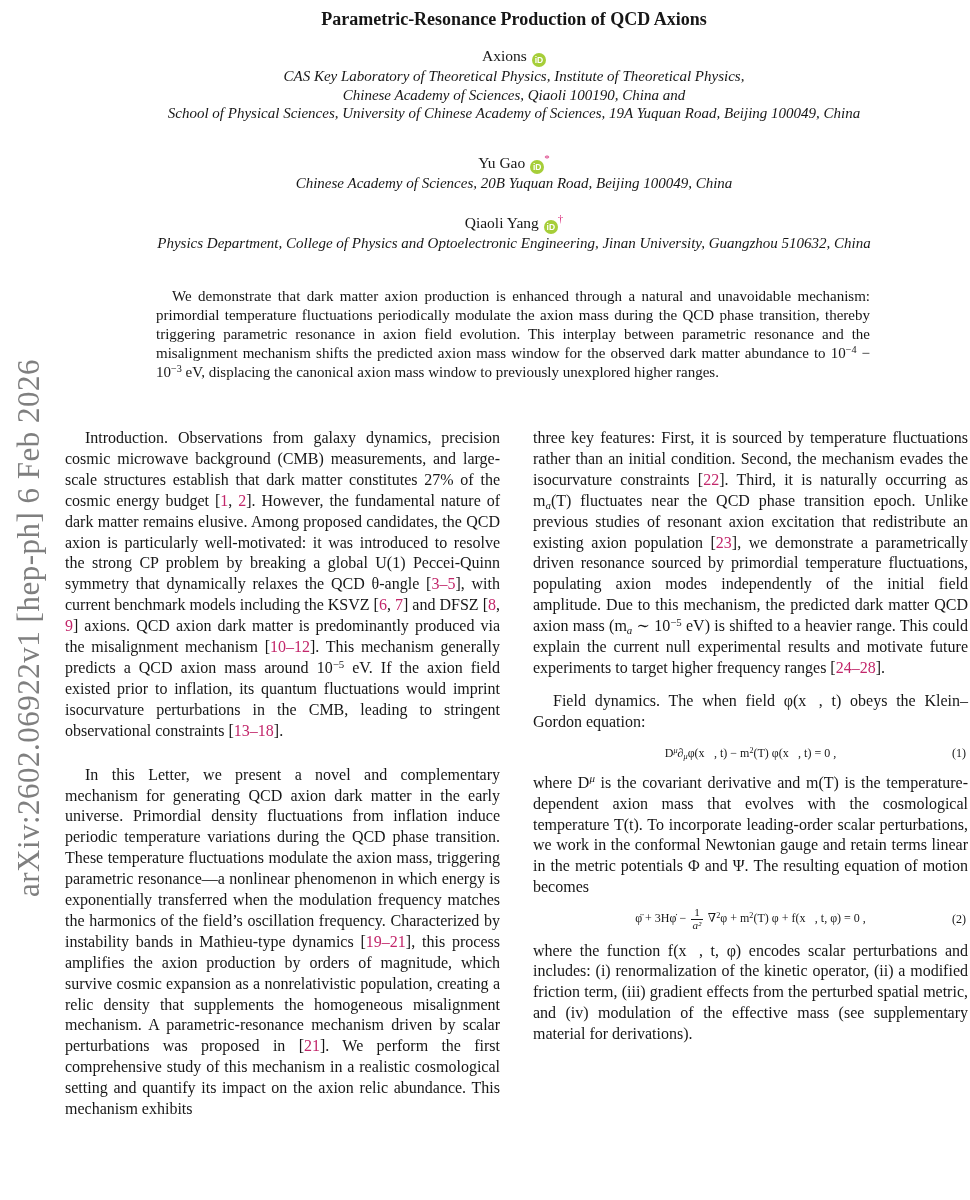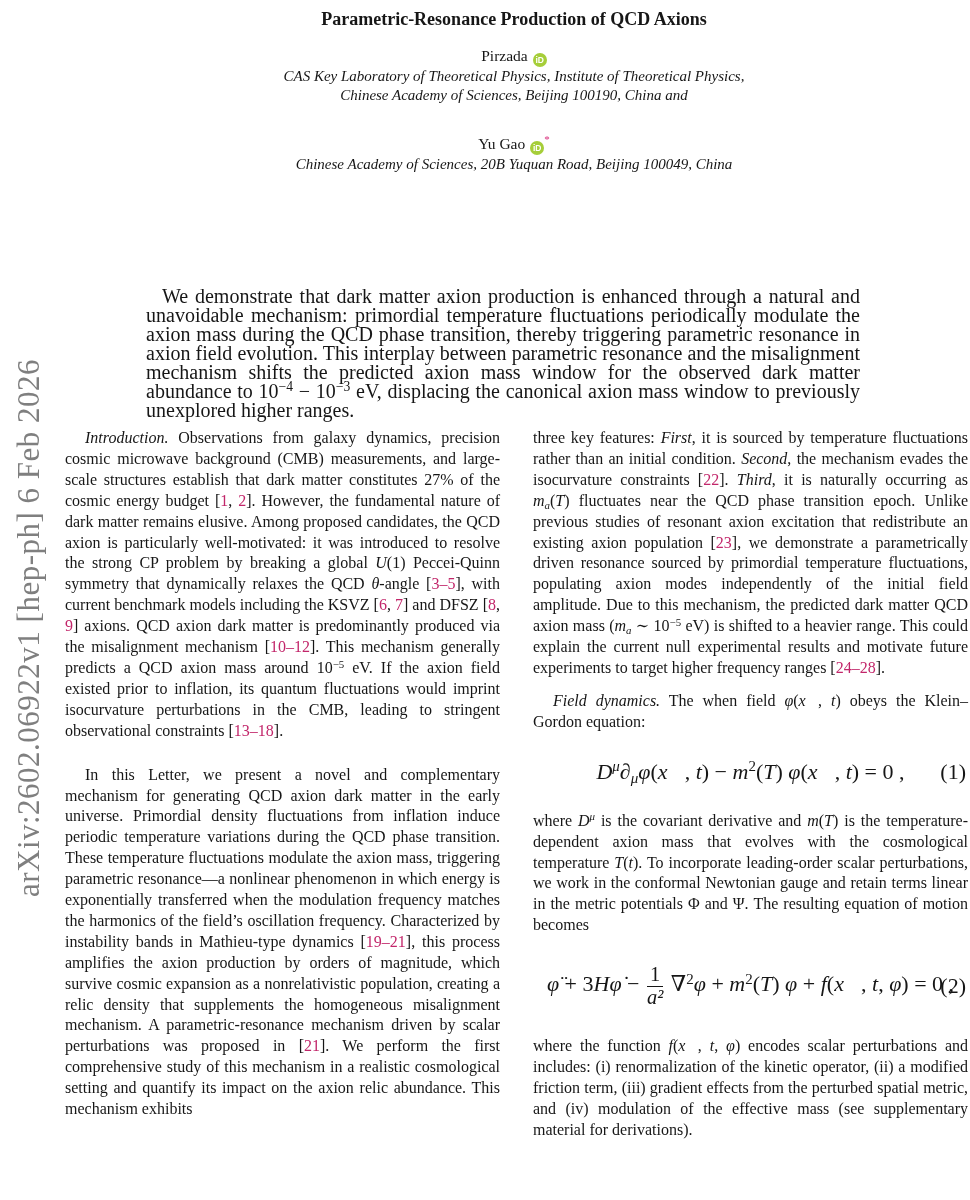--- a/index.html
+++ b/index.html
@@ -14,59 +14,64 @@
   .author-group{margin-top:14px;}
   .author-group.g2{margin-top:30px;}
   .author-group.g3{margin-top:20px;}
   .author-name{font-size:15.5px;line-height:19px;}
   .orcid{display:inline-block;width:14px;height:14px;border-radius:50%;background:var(--orcid,#a6ce39);
          color:#fff;font-family:"Liberation Sans",sans-serif;font-size:8.5px;font-weight:bold;
          line-height:14px;text-align:center;vertical-align:-2px;margin-left:5px;}
   .amark{color:var(--mark,#d82f7c);font-size:11px;vertical-align:super;line-height:0;}
   .affil{font-style:italic;font-size:15px;line-height:18.7px;}
   
-  .abstract{position:absolute;top:287px;left:146px;width:714px;text-align:justify;
-            font-size:20px;line-height:19px;text-indent:16px;}
+  .abstract{position:absolute;top:287px;left:156px;width:714px;text-align:justify;
+            font-size:15px;line-height:19px;text-indent:16px;}
   
   .col{position:absolute;top:428px;width:435px;text-align:justify;font-size:16px;line-height:20.9px;hyphens:auto;}
   #col-left{left:65px;}
   #col-right{left:533px;}
   .para{margin:0;}
   .para + .para{margin-top:23px;}
   .para.ind{text-indent:20px;}
   .para.sp{margin-top:12px;}
-  .i{font-style:italic;}
+  .i{}
   .c{color:var(--cite,#c2266a);}
   .sup{font-size:68%;position:relative;top:-0.5em;line-height:0;}
   .sub{font-size:68%;position:relative;top:0.3em;line-height:0;}
   .sup.i,.sub.i{font-style:italic;}
-  .eq{position:relative;margin:28px 0;text-align:center;font-size:22px;line-height:22px;}
+  .eq{position:relative;margin:9px 0;text-align:center;font-size:12px;line-height:22px;}
   .eqnum{position:absolute;right:2px;top:50%;transform:translateY(-50%);}
   .frac{display:inline-flex;flex-direction:column;text-align:center;vertical-align:middle;
         margin:0 2px;font-size:93%;line-height:1.05;}
   .frac .num{border-bottom:1.3px solid #161616;padding:0 3px;}
   .frac .den{font-style:italic;}
 </style>
 </head>
 <body>
 
 <div class="page" style="--cite: #c2266a; --orcid: #a6ce39; --mark: #d82f7c; --wm: #7f7f7f;">
   <div class="watermark">arXiv:2602.06922v1  [hep-ph]  6 Feb 2026</div>
 
   <div class="header">
     <h1 class="title">Parametric-Resonance Production of QCD Axions</h1>
     <div id="authors">
         <div class="author-group g1">
-          <div class="author-name"><span>Pirzada</span><span class="orcid">iD</span></div>
+          <div class="author-name"><span>Axions</span><span class="orcid">iD</span></div>
           <div class="affil">CAS Key Laboratory of Theoretical Physics, Institute of Theoretical Physics,</div>
-          <div class="affil">Chinese Academy of Sciences, Beijing 100190, China and</div>
+          <div class="affil">Chinese Academy of Sciences, Qiaoli 100190, China and</div>
+          <div class="affil">School of Physical Sciences, University of Chinese Academy of Sciences, 19A Yuquan Road, Beijing 100049, China</div>
         </div>
         <div class="author-group g2">
           <div class="author-name"><span>Yu Gao</span><span class="orcid">iD</span><span class="amark">*</span></div>
           <div class="affil">Chinese Academy of Sciences, 20B Yuquan Road, Beijing 100049, China</div>
+        </div>
+        <div class="author-group g3">
+          <div class="author-name"><span>Qiaoli Yang</span><span class="orcid">iD</span><span class="amark">†</span></div>
+          <div class="affil">Physics Department, College of Physics and Optoelectronic Engineering, Jinan University, Guangzhou 510632, China</div>
         </div>
       </div>
   </div>
 
   <div class="abstract" id="abstract"><span>We demonstrate that dark matter axion production is enhanced through a natural and unavoidable mechanism: primordial temperature fluctuations periodically modulate the axion mass during the QCD phase transition, thereby triggering parametric resonance in axion field evolution. This interplay between parametric resonance and the misalignment mechanism shifts the predicted axion mass window for the observed dark matter abundance to 10</span><span class="sup">−4</span><span> − 10</span><span class="sup">−3</span><span> eV, displacing the canonical axion mass window to previously unexplored higher ranges.</span></div>
 
   <div class="col" id="col-left">
       <p class="para ind"><span class="i">Introduction.</span><span> Observations from galaxy dynamics, precision cosmic microwave background (CMB) measurements, and large-scale structures establish that dark matter constitutes 27% of the cosmic energy budget [</span><span class="c">1</span><span>, </span><span class="c">2</span><span>]. However, the fundamental nature of dark matter remains elusive. Among proposed candidates, the QCD axion is particularly well-motivated: it was introduced to resolve the strong CP problem by breaking a global </span><span class="i">U</span><span>(1) Peccei-Quinn symmetry that dynamically relaxes the QCD </span><span class="i">θ</span><span>-angle [</span><span class="c">3–5</span><span>], with current benchmark models including the KSVZ [</span><span class="c">6</span><span>, </span><span class="c">7</span><span>] and DFSZ [</span><span class="c">8</span><span>, </span><span class="c">9</span><span>] axions. QCD axion dark matter is predominantly produced via the misalignment mechanism [</span><span class="c">10–12</span><span>]. This mechanism generally predicts a QCD axion mass around 10</span><span class="sup">−5</span><span> eV. If the axion field existed prior to inflation, its quantum fluctuations would imprint isocurvature perturbations in the CMB, leading to stringent observational constraints [</span><span class="c">13–18</span><span>].</span></p>
       <p class="para ind"><span>In this Letter, we present a novel and complementary mechanism for generating QCD axion dark matter in the early universe. Primordial density fluctuations from inflation induce periodic temperature variations during the QCD phase transition. These temperature fluctuations modulate the axion mass, triggering parametric resonance—a nonlinear phenomenon in which energy is exponentially transferred when the modulation frequency matches the harmonics of the field’s oscillation frequency. Characterized by instability bands in Mathieu-type dynamics [</span><span class="c">19–21</span><span>], this process amplifies the axion production by orders of magnitude, which survive cosmic expansion as a nonrelativistic population, creating a relic density that supplements the homogeneous misalignment mechanism. A parametric-resonance mechanism driven by scalar perturbations was proposed in [</span><span class="c">21</span><span>]. We perform the first comprehensive study of this mechanism in a realistic cosmological setting and quantify its impact on the axion relic abundance. This mechanism exhibits</span></p>
     </div>

